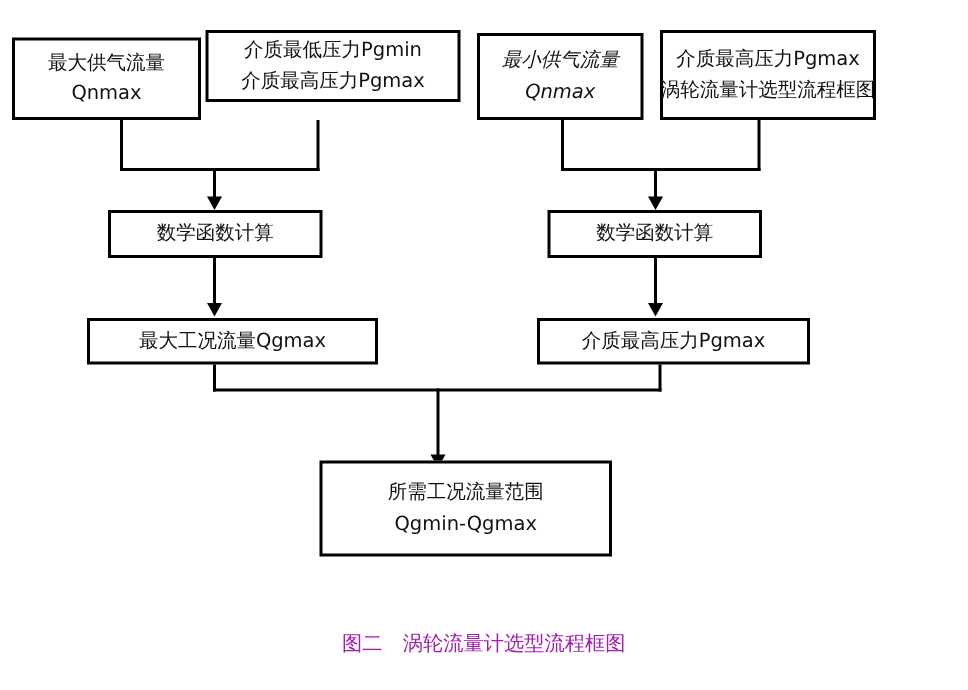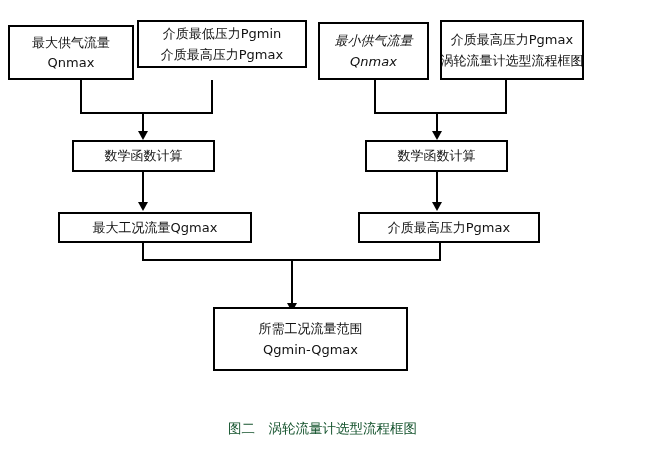--- a/index.html
+++ b/index.html
@@ -55,21 +55,21 @@
     border-left: 5px solid transparent;
     border-right: 5px solid transparent;
     border-top: 9px solid #000000;
   }
   .caption {
     position: absolute;
     left: 0;
     width: 645px;
     text-align: center;
     font-size: 13.5px;
-    color: #14532d;
+    color: #a21caf;
     white-space: pre;
   }
 </style>
 </head>
 <body>
 
 <div id="canvas">
 
   <div class="node" style="left:8px; top:25px; width:126px; height:55px;">
     <span class="line">最大供气流量</span>

